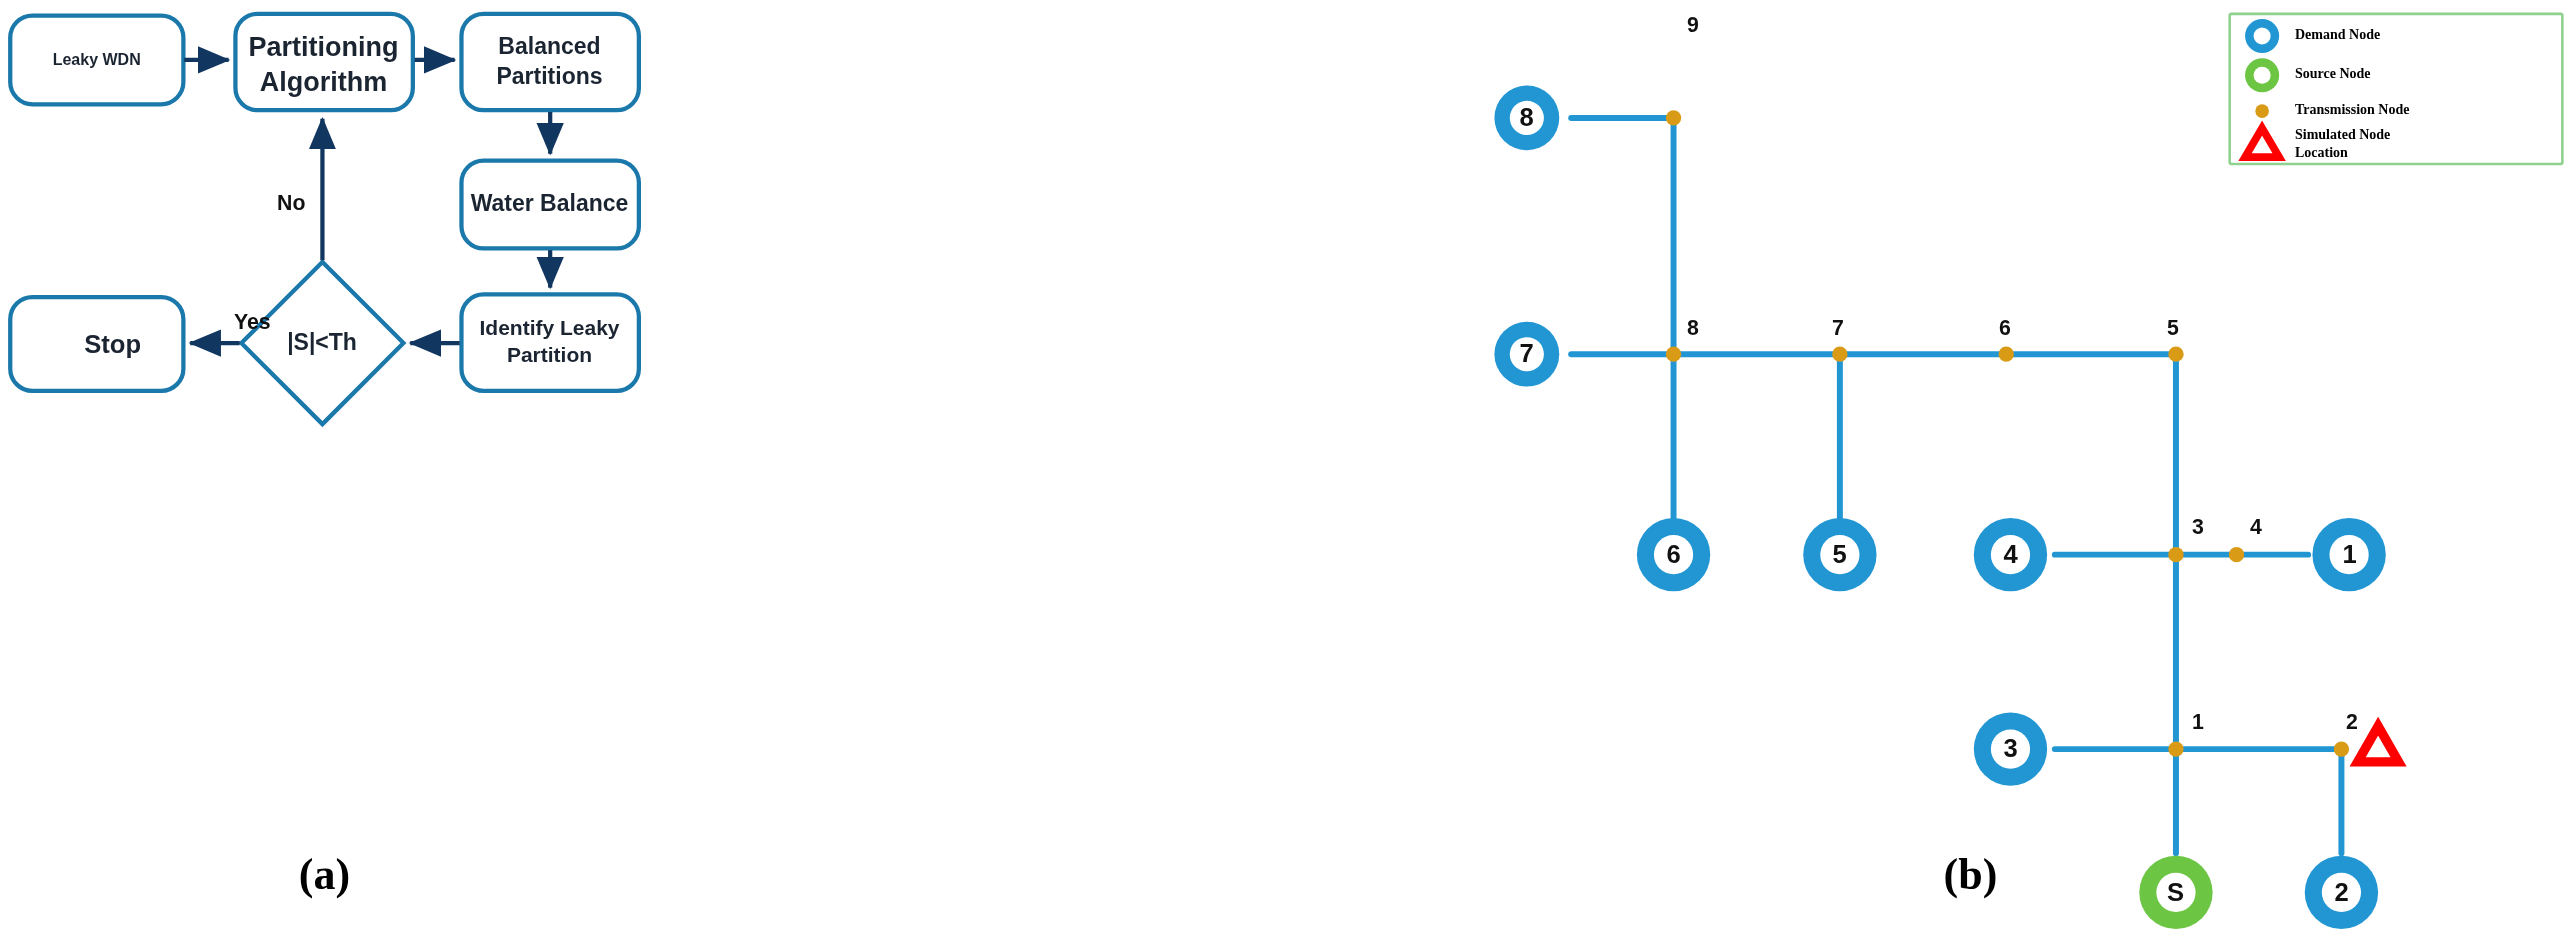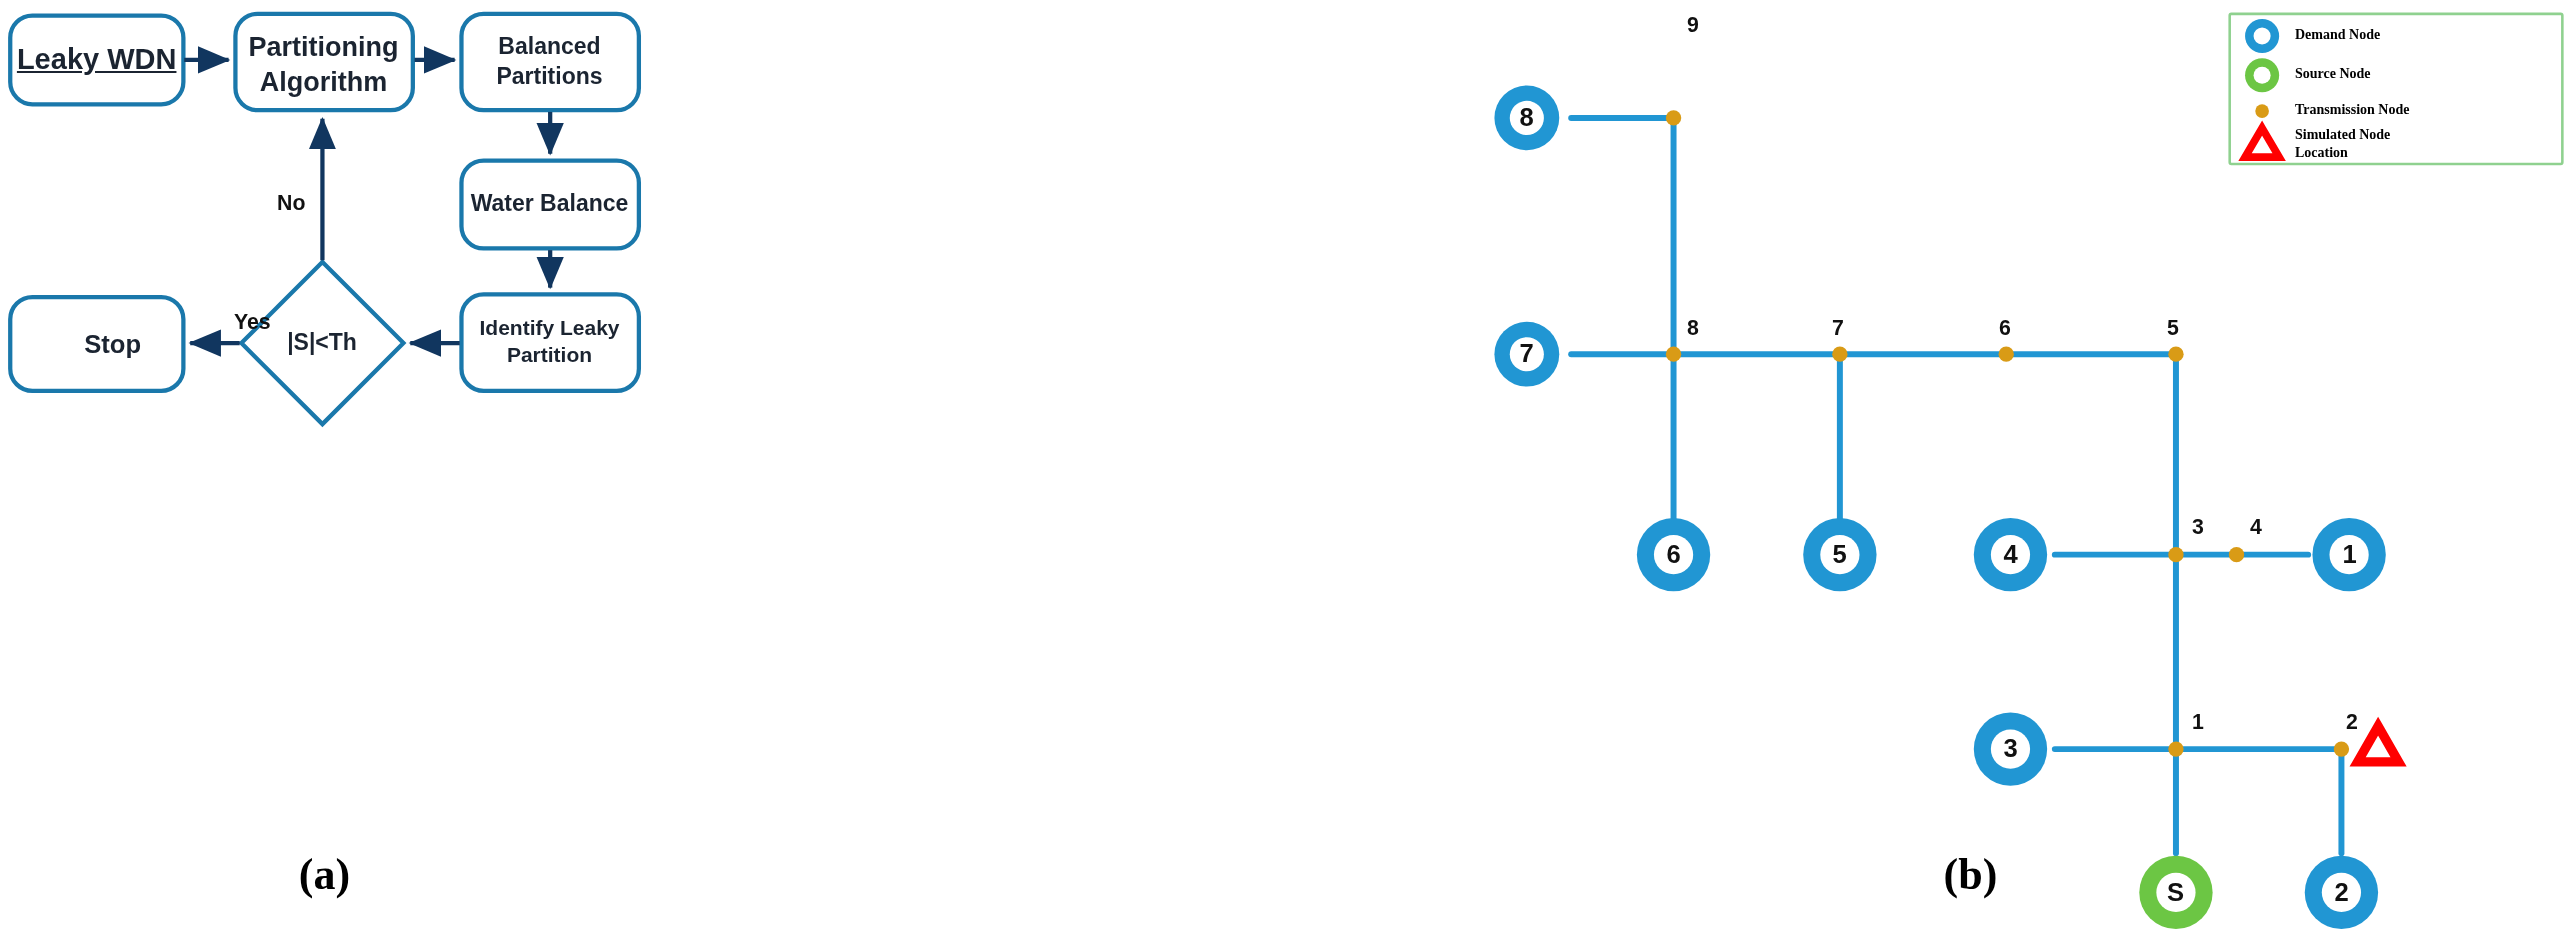--- a/index.html
+++ b/index.html
@@ -143,21 +143,21 @@
     <rect x="2614" y="16" width="390" height="176" rx="2" ry="2" fill="#ffffff" stroke="#8fd18f" stroke-width="3"></rect>
 
     <circle cx="2652" cy="42" r="20" fill="#2196d3"></circle>
     <circle cx="2652" cy="42" r="10" fill="#ffffff"></circle>
     <circle cx="2652" cy="88" r="20" fill="#6cc644"></circle>
     <circle cx="2652" cy="88" r="10" fill="#ffffff"></circle>
     <circle cx="2652" cy="130" r="8" fill="#d99b16"></circle>
     <polygon points="2652,150 2672,184 2632,184" fill="none" stroke="#ff0000" stroke-width="9" stroke-linejoin="miter"></polygon>
   </svg>
 
-  <div class="flow-label" style="left:10.2px;top:15.4px;width:173px;height:89px;font-size:29px;text-decoration:underline;">Leaky WDN</div>
+  <div class="flow-label" style="left:10.2px;top:15.4px;width:173px;height:89px;font-size:16px;">Leaky WDN</div>
 
   <div class="flow-label" style="left:235px;top:17px;width:177px;height:96px;font-size:27px;white-space:pre-line;">Partitioning
 Algorithm</div>
 
   <div class="flow-label" style="left:461px;top:160px;width:177px;height:88px;font-size:23px;">Water Balance</div>
 
   <div class="flow-label" style="left:461px;top:13.6px;width:177px;height:96px;font-size:23px;white-space:pre-line;">Balanced
 Partitions</div>
 
   <div class="flow-label" style="left:461px;top:294px;width:177px;height:96px;font-size:21px;white-space:pre-line;">Identify Leaky

